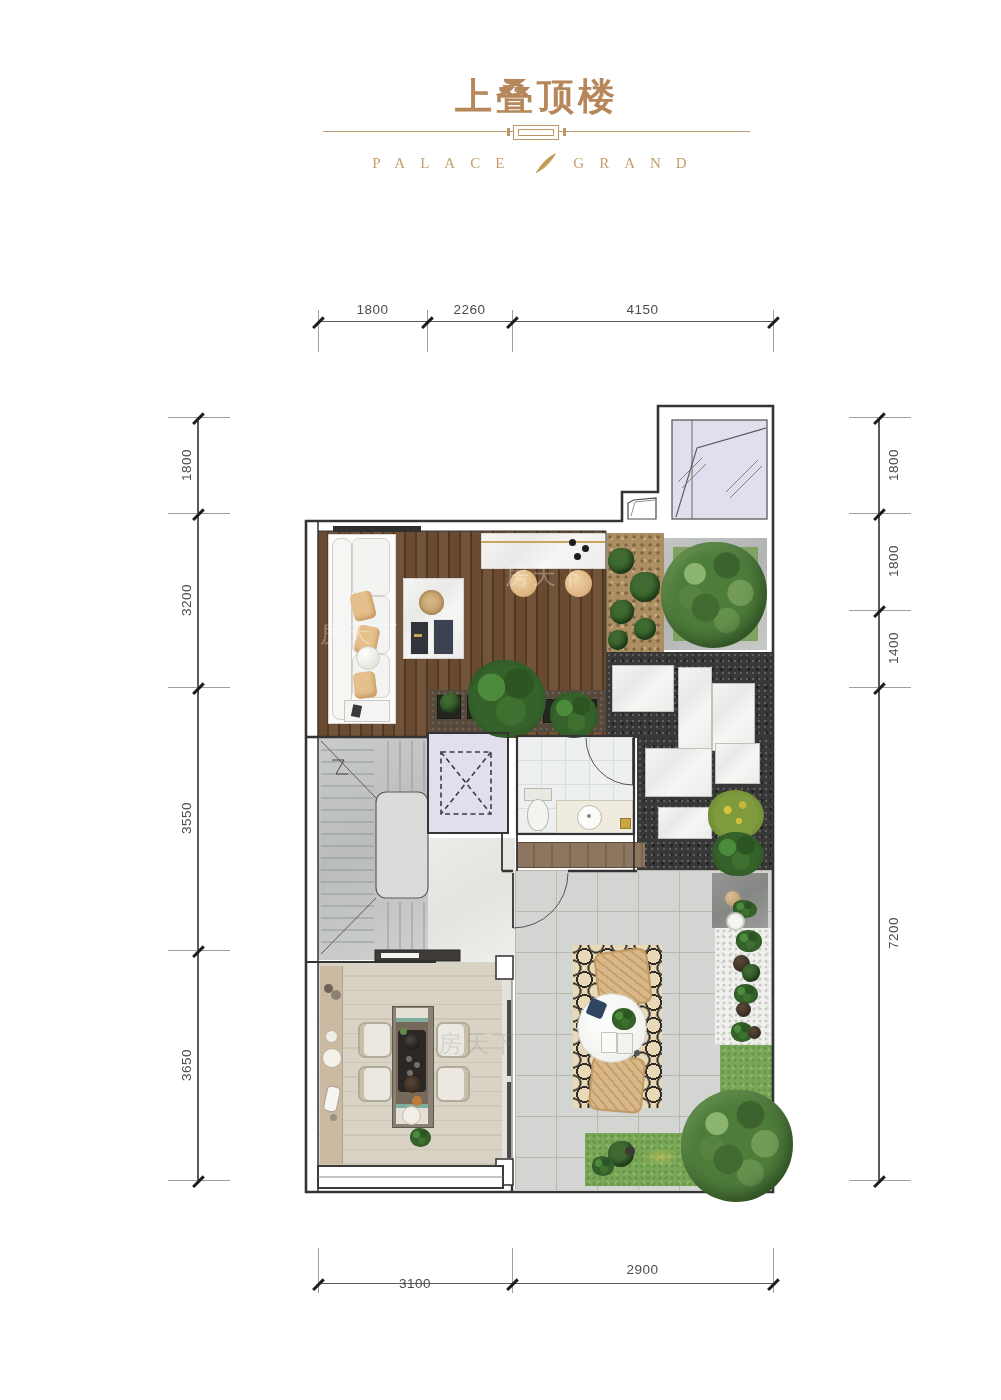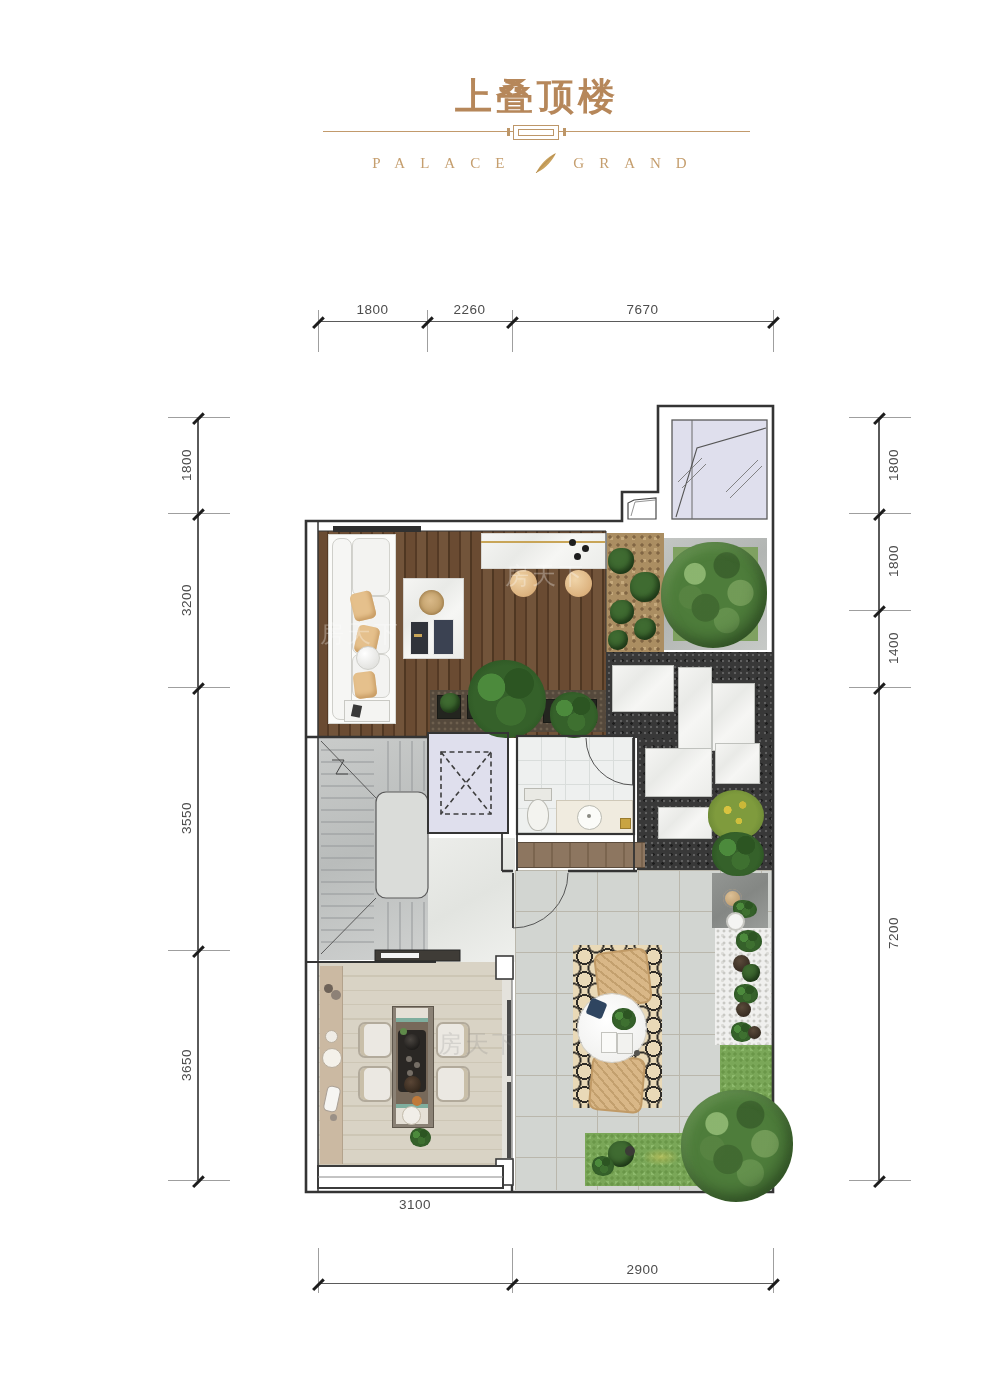--- a/index.html
+++ b/index.html
@@ -305,30 +305,30 @@
   <div class="abs dimext" style="left:317.5px;top:310px;width:1px;height:42px;"></div>
   <div class="abs dimext" style="left:426.5px;top:310px;width:1px;height:42px;"></div>
   <div class="abs dimext" style="left:511.5px;top:310px;width:1px;height:42px;"></div>
   <div class="abs dimext" style="left:772.5px;top:310px;width:1px;height:42px;"></div>
   <div class="abs tick" style="left:316.7px;top:314.5px;"></div>
   <div class="abs tick" style="left:425.7px;top:314.5px;"></div>
   <div class="abs tick" style="left:510.7px;top:314.5px;"></div>
   <div class="abs tick" style="left:771.7px;top:314.5px;"></div>
   <div class="abs dimtext" style="left:318px;top:302px;width:109px;">1800</div>
   <div class="abs dimtext" style="left:427px;top:302px;width:85px;">2260</div>
-  <div class="abs dimtext" style="left:512px;top:302px;width:261px;">7670</div>
+  <div class="abs dimtext" style="left:512px;top:302px;width:261px;">4150</div>
 
   <div class="abs dimline" style="left:318px;top:1283px;width:455px;height:1.3px;"></div>
   <div class="abs dimext" style="left:317.5px;top:1248px;width:1px;height:45px;"></div>
   <div class="abs dimext" style="left:511.5px;top:1248px;width:1px;height:45px;"></div>
   <div class="abs dimext" style="left:772.5px;top:1248px;width:1px;height:45px;"></div>
   <div class="abs tick" style="left:316.7px;top:1276.5px;"></div>
   <div class="abs tick" style="left:510.7px;top:1276.5px;"></div>
   <div class="abs tick" style="left:771.7px;top:1276.5px;"></div>
-  <div class="abs dimtext" style="left:318px;top:1197px;width:194px;">3100</div>
+  <div class="abs dimtext" style="left:318px;top:1276px;width:194px;">3100</div>
   <div class="abs dimtext" style="left:512px;top:1262px;width:261px;">2900</div>
 
   <div class="abs dimline" style="left:197.4px;top:417px;width:1.3px;height:763px;"></div>
   <div class="abs dimext" style="left:168px;top:416.5px;width:62px;height:1px;"></div>
   <div class="abs dimext" style="left:168px;top:512.5px;width:62px;height:1px;"></div>
   <div class="abs dimext" style="left:168px;top:686.5px;width:62px;height:1px;"></div>
   <div class="abs dimext" style="left:168px;top:949.5px;width:62px;height:1px;"></div>
   <div class="abs dimext" style="left:168px;top:1179.5px;width:62px;height:1px;"></div>
   <div class="abs tick" style="left:196.7px;top:410.5px;"></div>
   <div class="abs tick" style="left:196.7px;top:506.5px;"></div>

